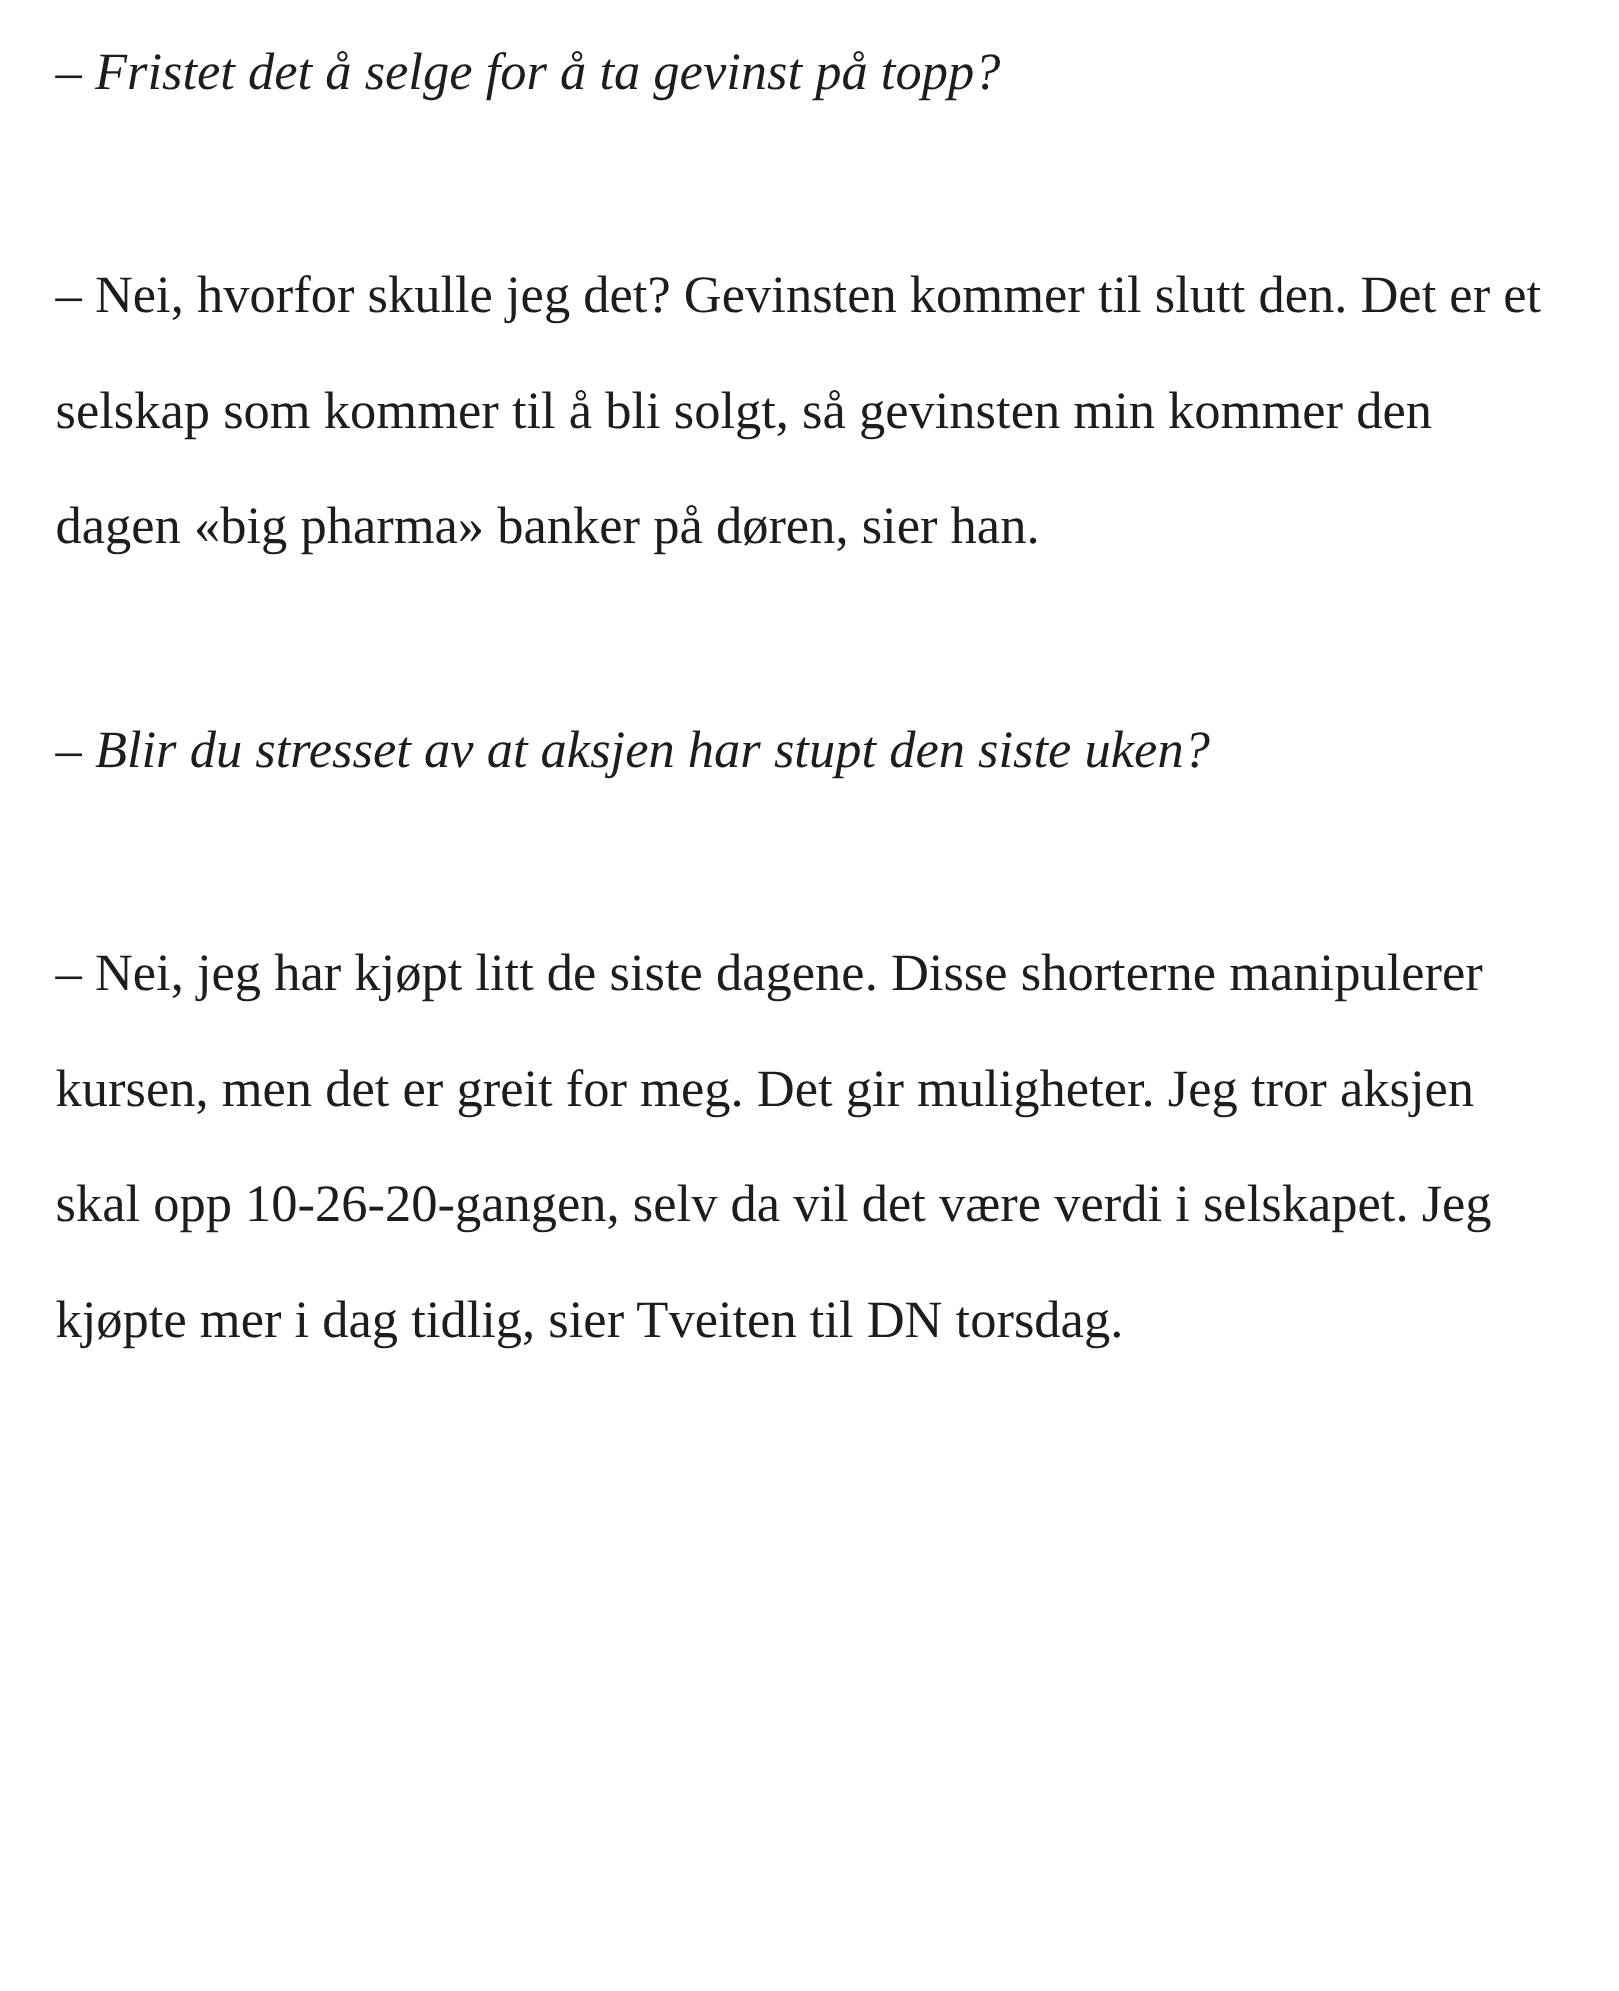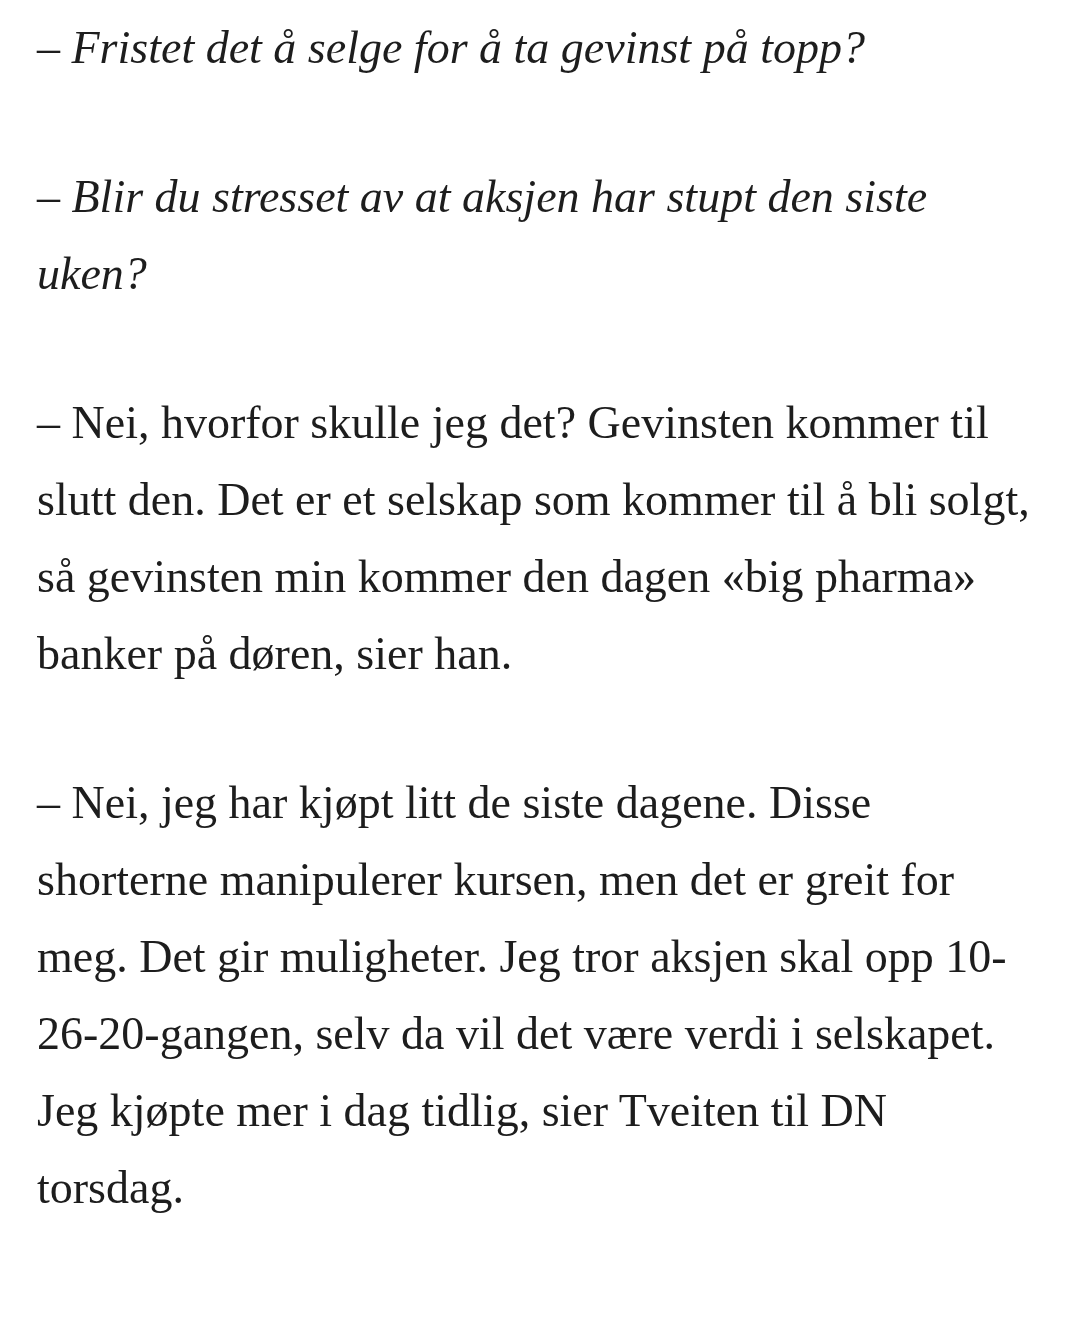--- a/index.html
+++ b/index.html
@@ -12,37 +12,37 @@
     height: 1327px;
     box-sizing: border-box;
     padding: 9px 35px 0 37px;
     background: #ffffff;
     overflow: hidden;
     font-family: "Liberation Serif", "DejaVu Serif", serif;
     color: #1d1d1d;
   }
   .paragraph {
     margin: 0 0 72px 0;
-    font-size: 46px;
+    font-size: 35px;
     line-height: 77px;
     font-weight: 400;
     letter-spacing: 0px;
     text-rendering: optimizeLegibility;
   }
   .paragraph.question {
     font-style: italic;
   }
   .paragraph.answer {
     font-style: normal;
   }
 </style>
 </head>
 <body>
 
 <main class="article-body">
   <p class="paragraph question">– Fristet det å selge for å ta gevinst på topp?</p>
 
+  <p class="paragraph answer">– Nei, hvorfor skulle jeg det? Gevinsten kommer til slutt den. Det er et selskap som kommer til å bli solgt, så gevinsten min kommer den dagen «big pharma» banker på døren, sier han.</p>
+
   <p class="paragraph question">– Blir du stresset av at aksjen har stupt den siste uken?</p>
-
-  <p class="paragraph answer">– Nei, hvorfor skulle jeg det? Gevinsten kommer til slutt den. Det er et selskap som kommer til å bli solgt, så gevinsten min kommer den dagen «big pharma» banker på døren, sier han.</p>
 
   <p class="paragraph answer">– Nei, jeg har kjøpt litt de siste dagene. Disse shorterne manipulerer kursen, men det er greit for meg. Det gir muligheter. Jeg tror aksjen skal opp 10-26-20-gangen, selv da vil det være verdi i selskapet. Jeg kjøpte mer i dag tidlig, sier Tveiten til DN torsdag.</p>
 </main>
 
 </body></html>

